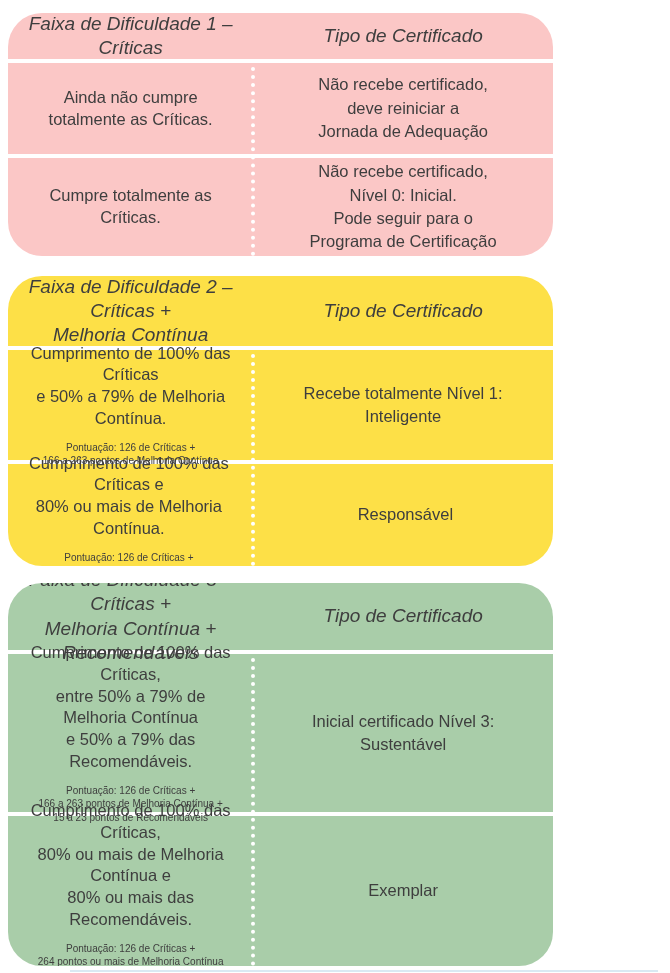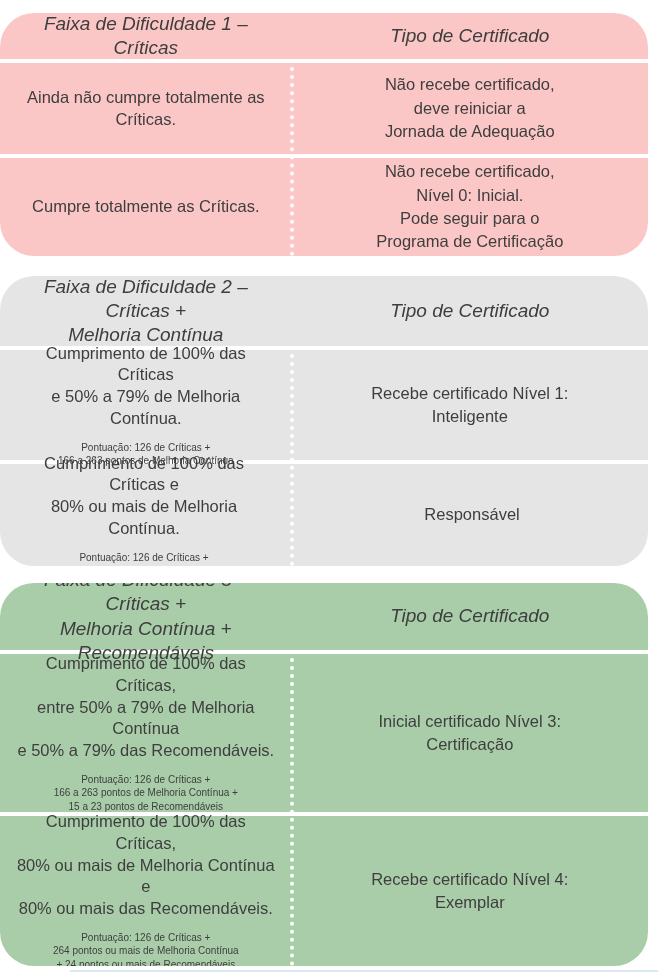--- a/index.html
+++ b/index.html
@@ -5,22 +5,22 @@
   html,body{margin:0;padding:0;}
   body{
     width:670px;height:973px;
     background:#ffffff;
     font-family:"Liberation Sans", sans-serif;
     position:relative;
     overflow:hidden;
   }
   .panel{
     position:relative;
-    width:648px;
-    margin-left:0;
+    width:545px;
+    margin-left:8px;
     border-radius:34px;
     box-sizing:border-box;
     overflow:hidden;
   }
   .panel.s1{margin-top:13px;}
   .panel.s2{margin-top:20px;}
   .panel.s3{margin-top:17px;}
 
   .hdr{display:flex;align-items:stretch;}
   .hcell{
@@ -129,35 +129,35 @@
     <div class="cell cr">
       <div class="cert-text">Não recebe certificado,
 Nível 0: Inicial.
 Pode seguir para o
 Programa de Certificação</div>
     </div>
   </div>
   <div class="vline"></div>
 </section>
 
-<section class="panel s2" style="background-color: #e5e5e5;">
+<section class="panel s2" style="background-color: #fde047;">
   <div class="hdr">
     <div class="hcell hl">Faixa de Dificuldade 2 – Críticas +
 Melhoria Contínua</div>
     <div class="hcell hr">Tipo de Certificado</div>
   </div>
   <div class="row row1">
     <div class="cell cl">
       <div class="main-text">Cumprimento de 100% das Críticas
 e 50% a 79% de Melhoria Contínua.</div>
       <div class="sub-text">Pontuação: 126 de Críticas +
 166 a 263 pontos de Melhoria Contínua</div>
     </div>
     <div class="cell cr">
-      <div class="cert-text">Recebe certificado Nível 1:</div>
+      <div class="cert-text">Recebe totalmente Nível 1:</div>
       <div class="cert-bold">Inteligente</div>
     </div>
   </div>
   <div class="row row2">
     <div class="cell cl">
       <div class="main-text">Cumprimento de 100% das Críticas e
 80% ou mais de Melhoria Contínua.</div>
       <div class="sub-text">Pontuação: 126 de Críticas +
 264 pontos ou mais de Melhoria Contínua</div>
     </div>
@@ -178,33 +178,32 @@
     <div class="cell cl">
       <div class="main-text">Cumprimento de 100% das Críticas,
 entre 50% a 79% de Melhoria Contínua
 e 50% a 79% das Recomendáveis.</div>
       <div class="sub-text">Pontuação: 126 de Críticas +
 166 a 263 pontos de Melhoria Contínua +
 15 a 23 pontos de Recomendáveis</div>
     </div>
     <div class="cell cr">
       <div class="cert-text">Inicial certificado Nível 3:</div>
-      <div class="cert-bold">Certificação</div>
+      <div class="cert-bold">Sustentável</div>
     </div>
   </div>
   <div class="row row2">
     <div class="cell cl">
       <div class="main-text">Cumprimento de 100% das Críticas,
 80% ou mais de Melhoria Contínua e
 80% ou mais das Recomendáveis.</div>
       <div class="sub-text">Pontuação: 126 de Críticas +
 264 pontos ou mais de Melhoria Contínua
 + 24 pontos ou mais de Recomendáveis</div>
     </div>
     <div class="cell cr">
-      <div class="cert-text">Recebe certificado Nível 4:</div>
       <div class="cert-bold">Exemplar</div>
     </div>
   </div>
   <div class="vline"></div>
 </section>
 
 <div class="bottom-sliver" style="background-color: rgb(217, 233, 243);"></div>
 
 </body></html>

